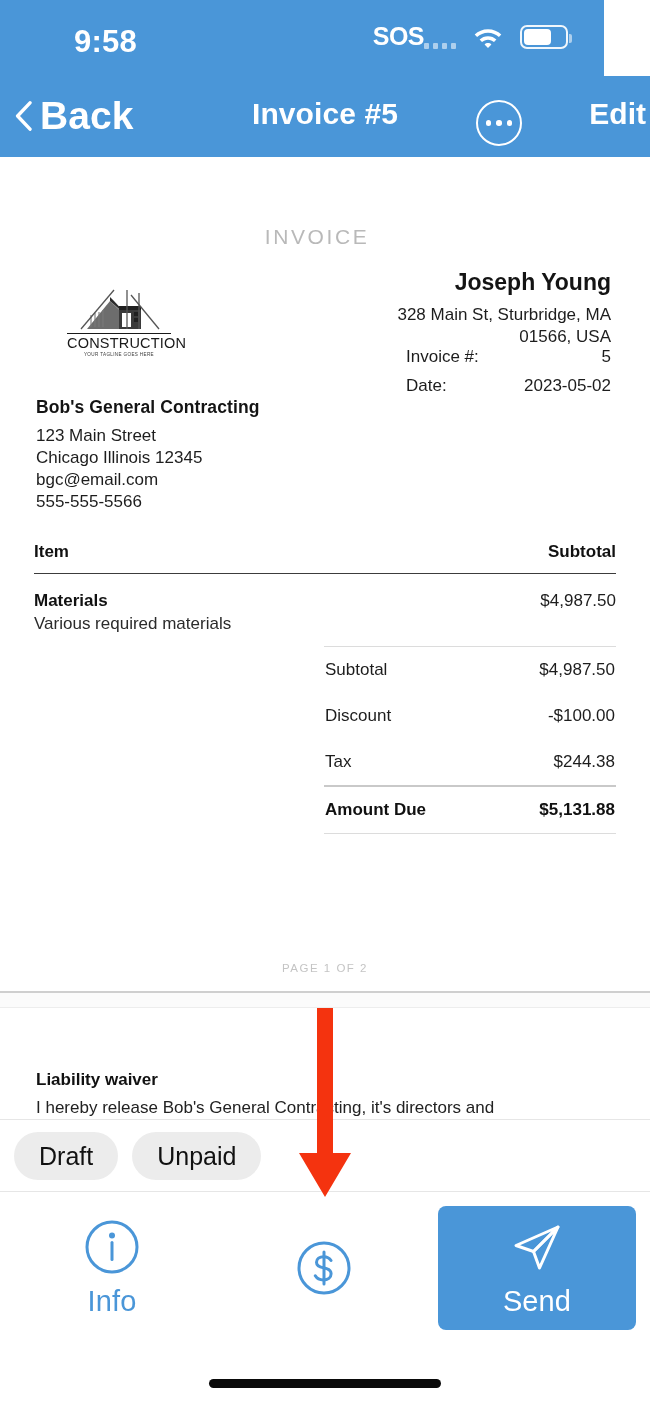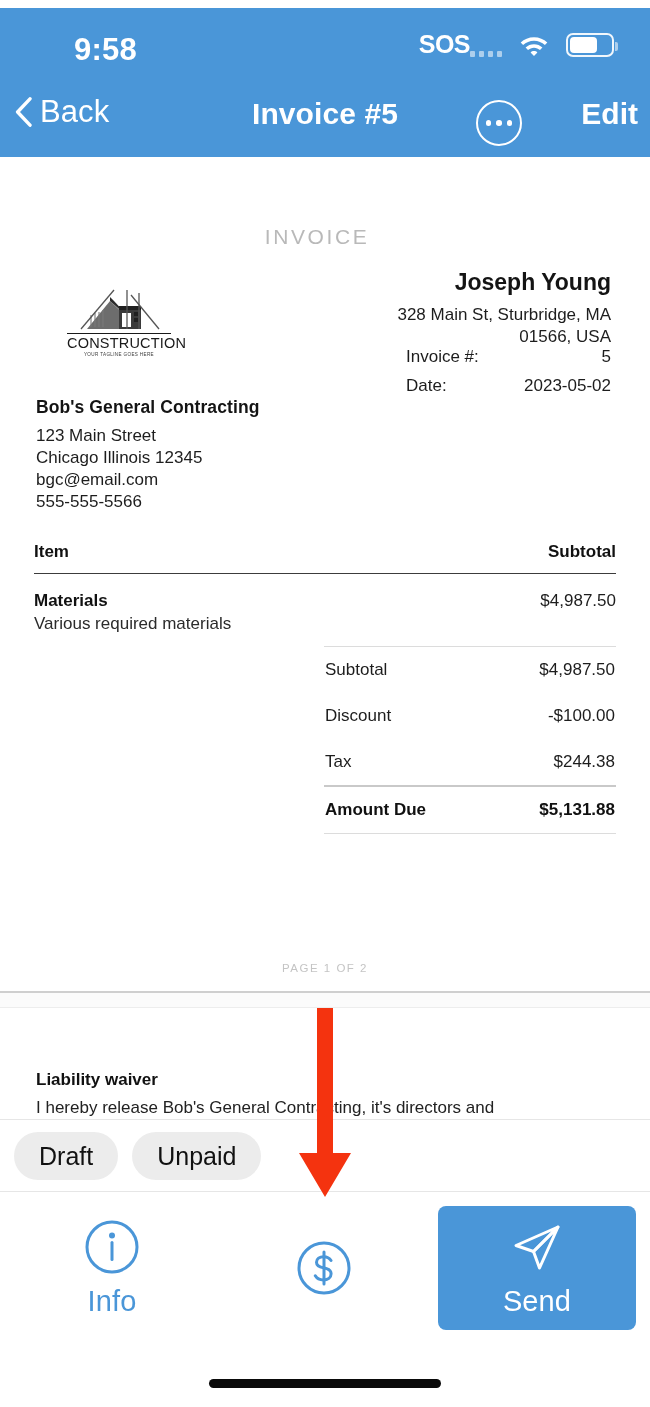--- a/index.html
+++ b/index.html
@@ -7,21 +7,21 @@
     width: 650px; height: 1407px;
     background: #ffffff;
     font-family: "Liberation Sans", sans-serif;
     -webkit-font-smoothing: antialiased;
     overflow: hidden;
   }
   .phone { position: relative; width: 650px; height: 1407px; background: #fff; overflow: hidden; }
 
   
   .statusbar {
-    position: absolute; top: 8px; left: 0; width: 650px; height: 76px;
+    position: absolute; top: 0; left: 0; width: 604px; height: 76px;
     background: #4a96d8; color: #fff;
   }
   .sb-time {
     position: absolute; left: 74px; top: 24px;
     font-size: 31px; font-weight: bold; letter-spacing: 0.2px;
   }
   .sb-right { position: absolute; right: 36px; top: 24px; display: flex; align-items: center; gap: 17px; }
   .sos-wrap { position: relative; display: flex; align-items: flex-end; }
   .sos-text { font-size: 25px; font-weight: bold; line-height: 25px; letter-spacing: -0.5px; }
   .sos-dots { display: flex; gap: 4px; margin-top: 3px; }
@@ -44,33 +44,33 @@
   
   .navbar {
     position: absolute; top: 76px; left: 0; width: 650px; height: 81px;
     background: #4a96d8; color: #fff;
   }
   .nav-back {
     position: absolute; left: 14px; top: 18px; display: flex; align-items: center; gap: 8px;
     cursor: pointer;
   }
   .chev { width: 18px; height: 30px; display: block; }
-  .nav-back-label { font-size: 31px; letter-spacing: 0.1px; }
+  .nav-back-label { font-size: 39px; letter-spacing: 0.1px; font-weight: bold; }
   .nav-title {
     position: absolute; left: 0; right: 0; top: 21px; text-align: center;
     font-size: 30px; font-weight: bold; letter-spacing: 0.1px;
   }
   .nav-more {
     position: absolute; right: 128px; top: 24px;
     width: 46px; height: 46px; border: 2.6px solid #fff; border-radius: 50%;
     display: flex; align-items: center; justify-content: center; gap: 5px; cursor: pointer;
   }
   .nav-more i { width: 5.5px; height: 5.5px; background: #fff; border-radius: 50%; display: block; }
   .nav-edit {
-    position: absolute; right: 12px; top: 21px;
+    position: absolute; right: 4px; top: 21px;
     font-size: 30px; font-weight: bold; cursor: pointer;
   }
 
   
   .doc {
     position: absolute; top: 157px; left: 0; width: 650px; height: 834px;
     background: #fff;
   }
   .doc-kicker {
     position: absolute; top: 68px; left: 0; right: 16px; text-align: center;

